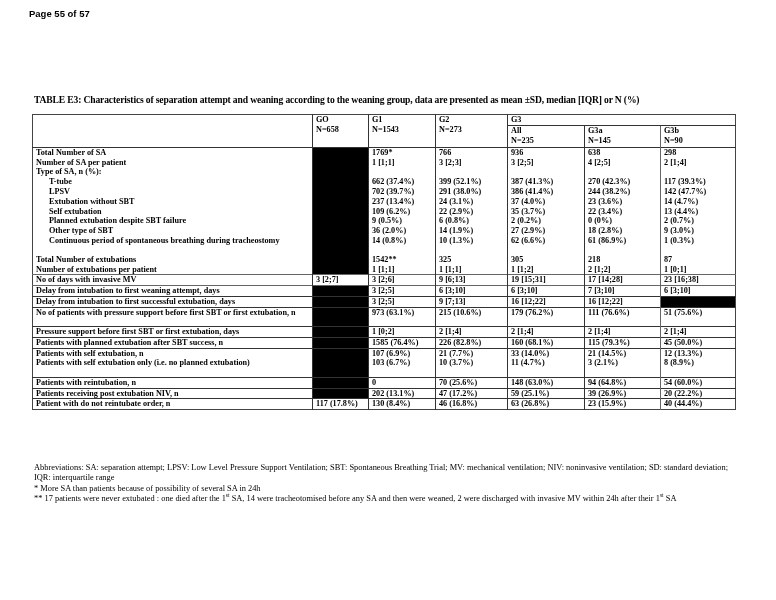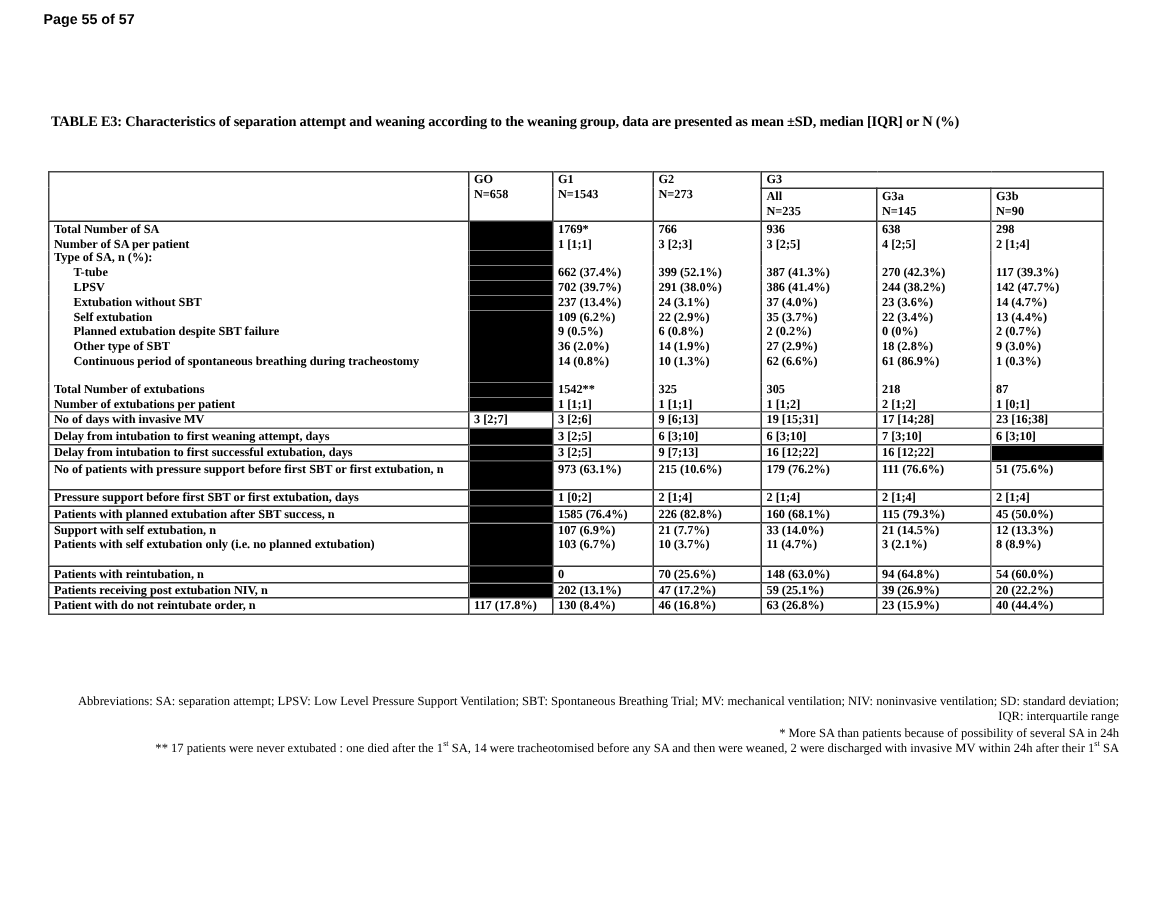--- a/index.html
+++ b/index.html
@@ -1,29 +1,29 @@
 <!DOCTYPE html>
 <html><head>
 <meta charset="utf-8">
 <style>
   html, body { margin: 0; padding: 0; background: #ffffff; }
   body { width: 776px; height: 600px; position: relative; overflow: hidden; font-family: "Liberation Serif", serif; color: #000; }
   .page-header { position: absolute; left: 9px; top: 8px; font-family: "Liberation Sans", sans-serif; font-weight: bold; font-size: 9.5px; padding-left: 20px; }
-  .caption { position: absolute; left: 34px; top: 76px; font-size: 9.6px; font-weight: bold; letter-spacing: -0.15px; white-space: nowrap; }
+  .caption { position: absolute; left: 34px; top: 94px; font-size: 9.6px; font-weight: bold; letter-spacing: -0.15px; white-space: nowrap; }
   table.t { position: absolute; left: 32px; top: 114px; width: 703px; border-collapse: collapse; font-size: 8.2px; line-height: 9.8px; table-layout: fixed; border-top: 1.5px solid #444; border-bottom: 1.5px solid #444; border-left: 1px solid #444; border-right: 1px solid #444; font-weight: bold; }
   table.t td { padding: 0 3px; vertical-align: top; white-space: nowrap; overflow: hidden; }
   .vb { border-left: 1px solid #333; }
   .vb2 { border-left: 1.5px solid #666; }
   .hb td { border-top: 1px solid #333; }
   .hb2 td { border-top: 1.5px solid #666; }
   .blk { background: #000; }
   .ind { padding-left: 16px !important; }
   .hdr td { padding-top: 1px; }
   .foot { position: absolute; left: 34px; top: 463px; width: 712px; font-size: 8.4px; line-height: 10.3px; }
-  .foot p { margin: 0; text-align: right; }
+  .foot p { margin: 0; }
   sup { font-size: 5.5px; line-height: 0; }
 </style>
 </head>
 <body>
 
 <div class="page-header">Page 55 of 57</div>
 
 <div class="caption">TABLE E3: Characteristics of separation attempt and weaning according to the weaning group, data are presented as mean ±SD, median [IQR] or N (%)</div>
 
 <table class="t">
@@ -225,21 +225,21 @@
       <tr class="hb">
         <td>Patients with planned extubation after SBT success, n</td>
         <td class="vb blk"></td>
         <td class="vb">1585 (76.4%)</td>
         <td class="vb">226 (82.8%)</td>
         <td class="vb">160 (68.1%)</td>
         <td class="vb">115 (79.3%)</td>
         <td class="vb2">45 (50.0%)</td>
       </tr>
       <tr class="hb">
-        <td>Support with self extubation, n</td>
+        <td>Patients with self extubation, n</td>
         <td class="vb blk"></td>
         <td class="vb">107 (6.9%)</td>
         <td class="vb">21 (7.7%)</td>
         <td class="vb">33 (14.0%)</td>
         <td class="vb">21 (14.5%)</td>
         <td class="vb2">12 (13.3%)</td>
       </tr>
       <tr>
         <td>Patients with self extubation only (i.e. no planned extubation)</td>
         <td class="vb blk"></td>

